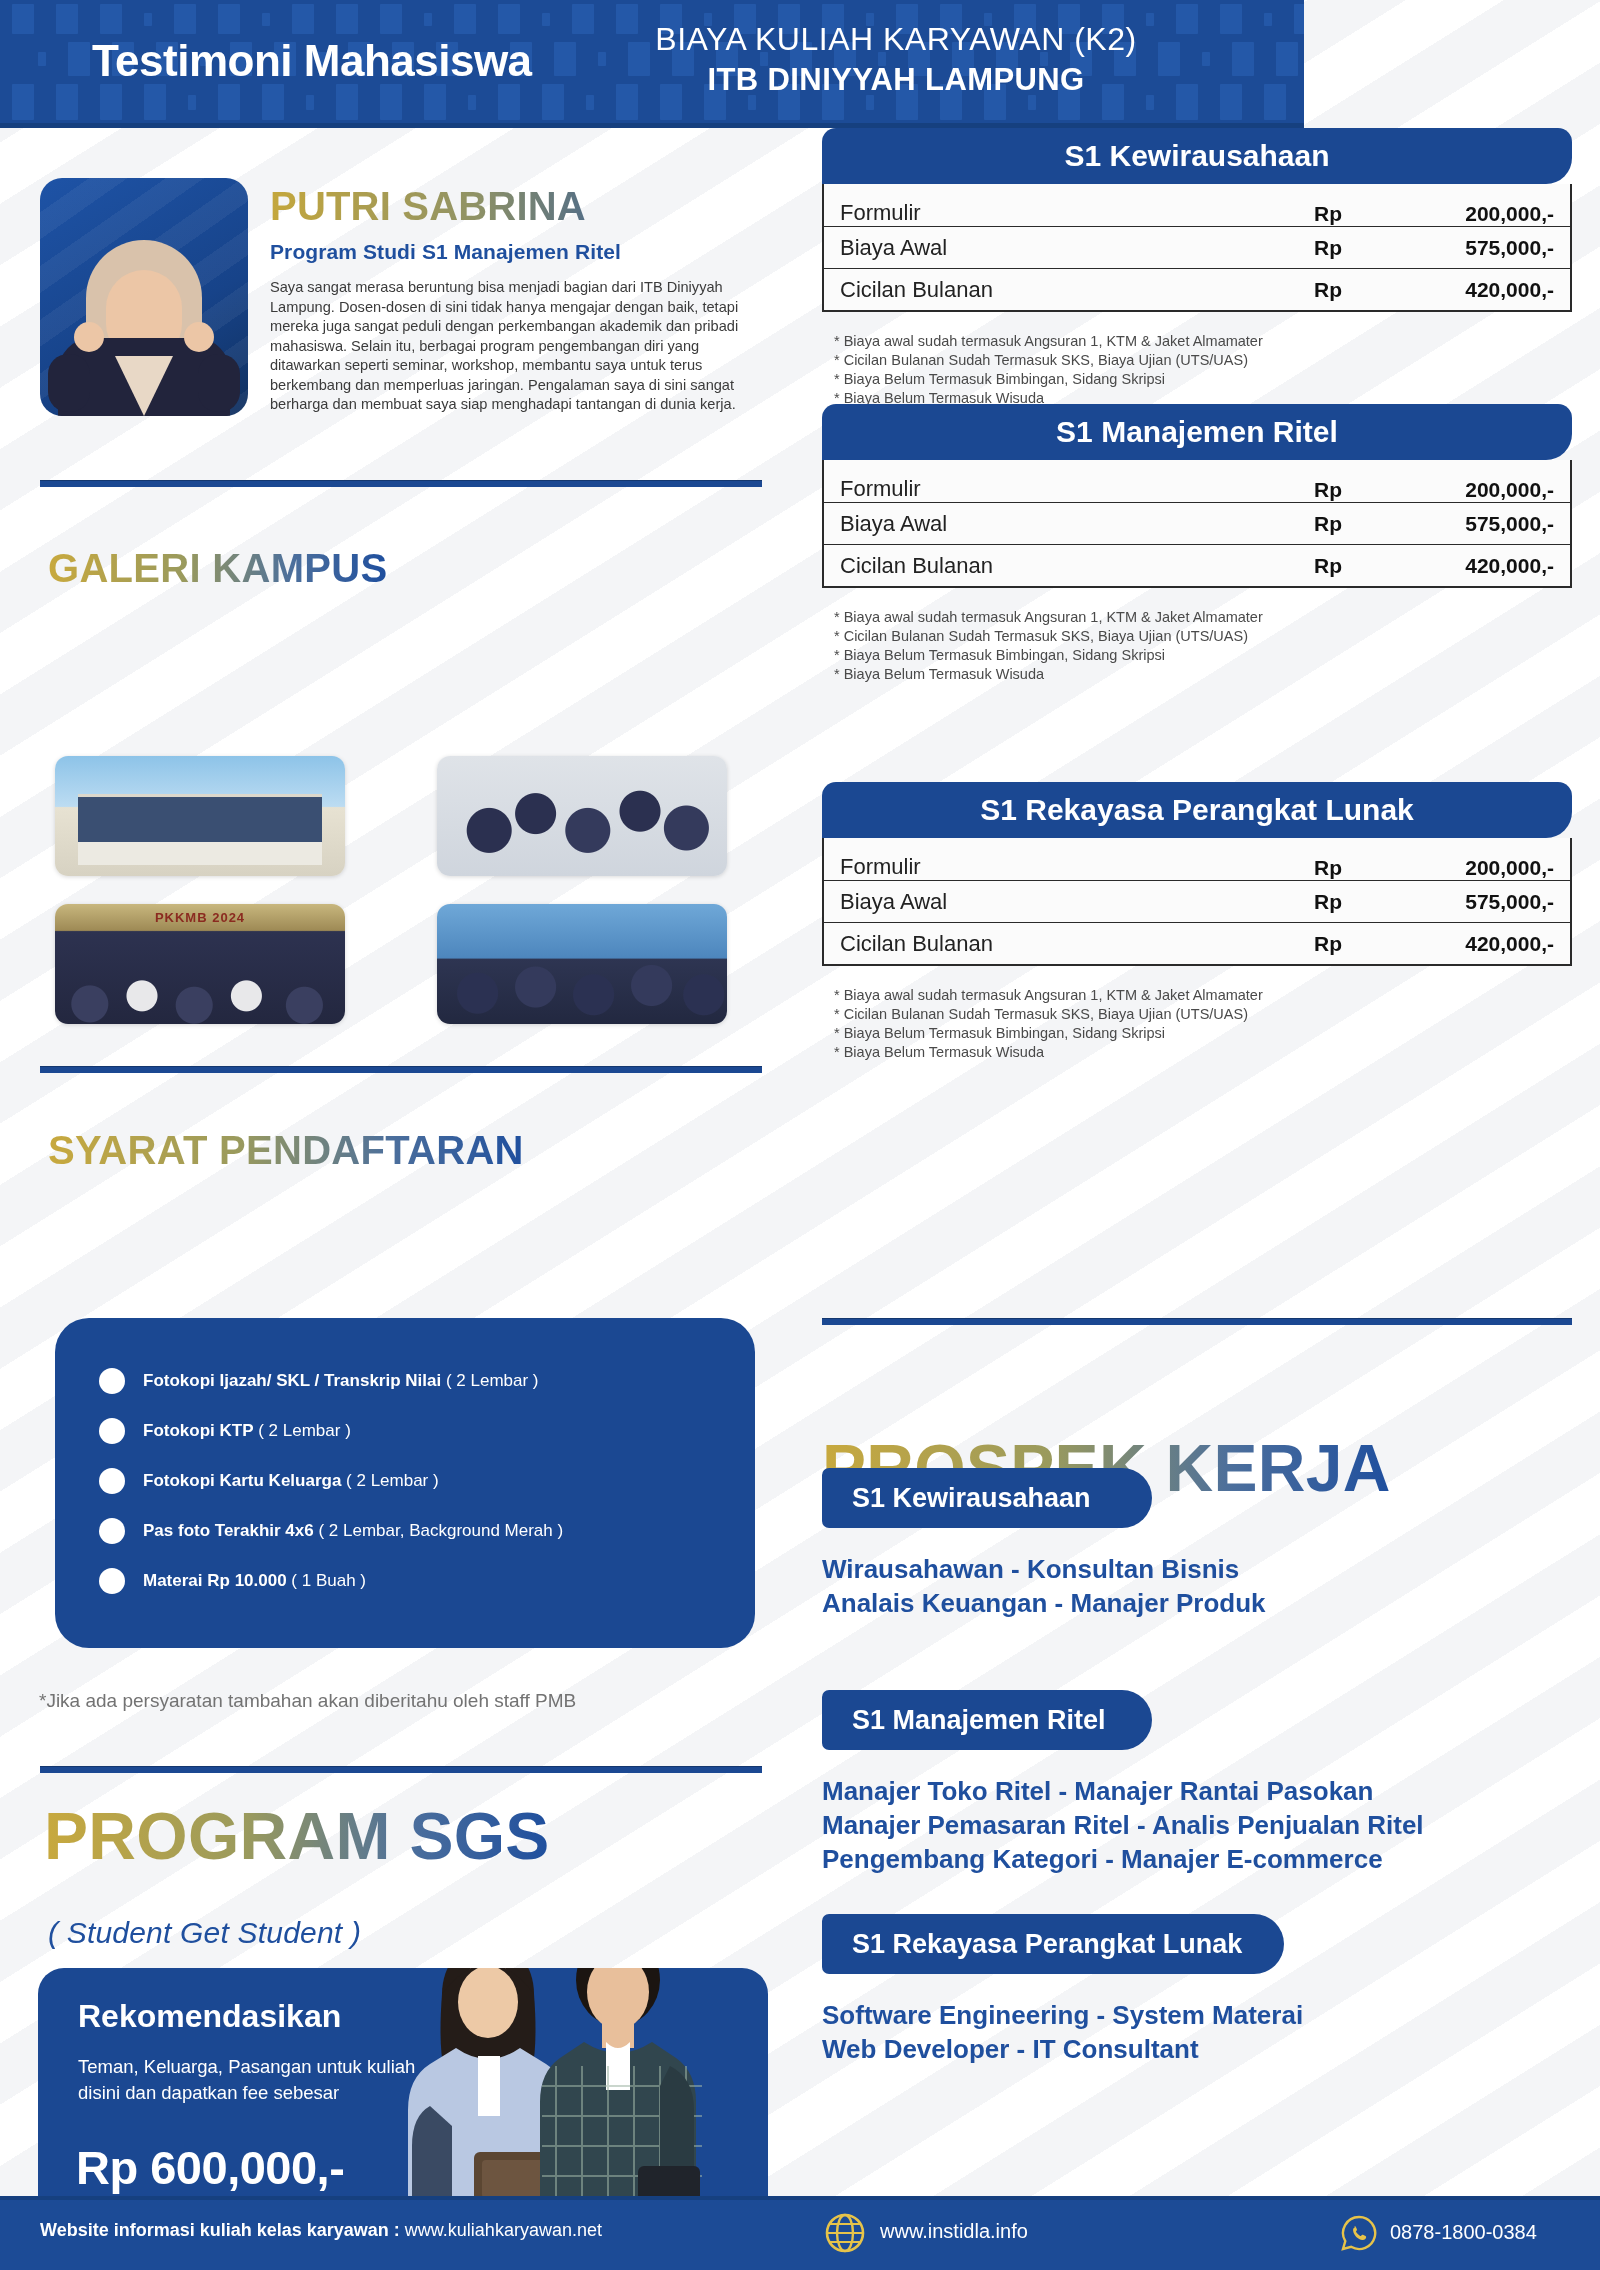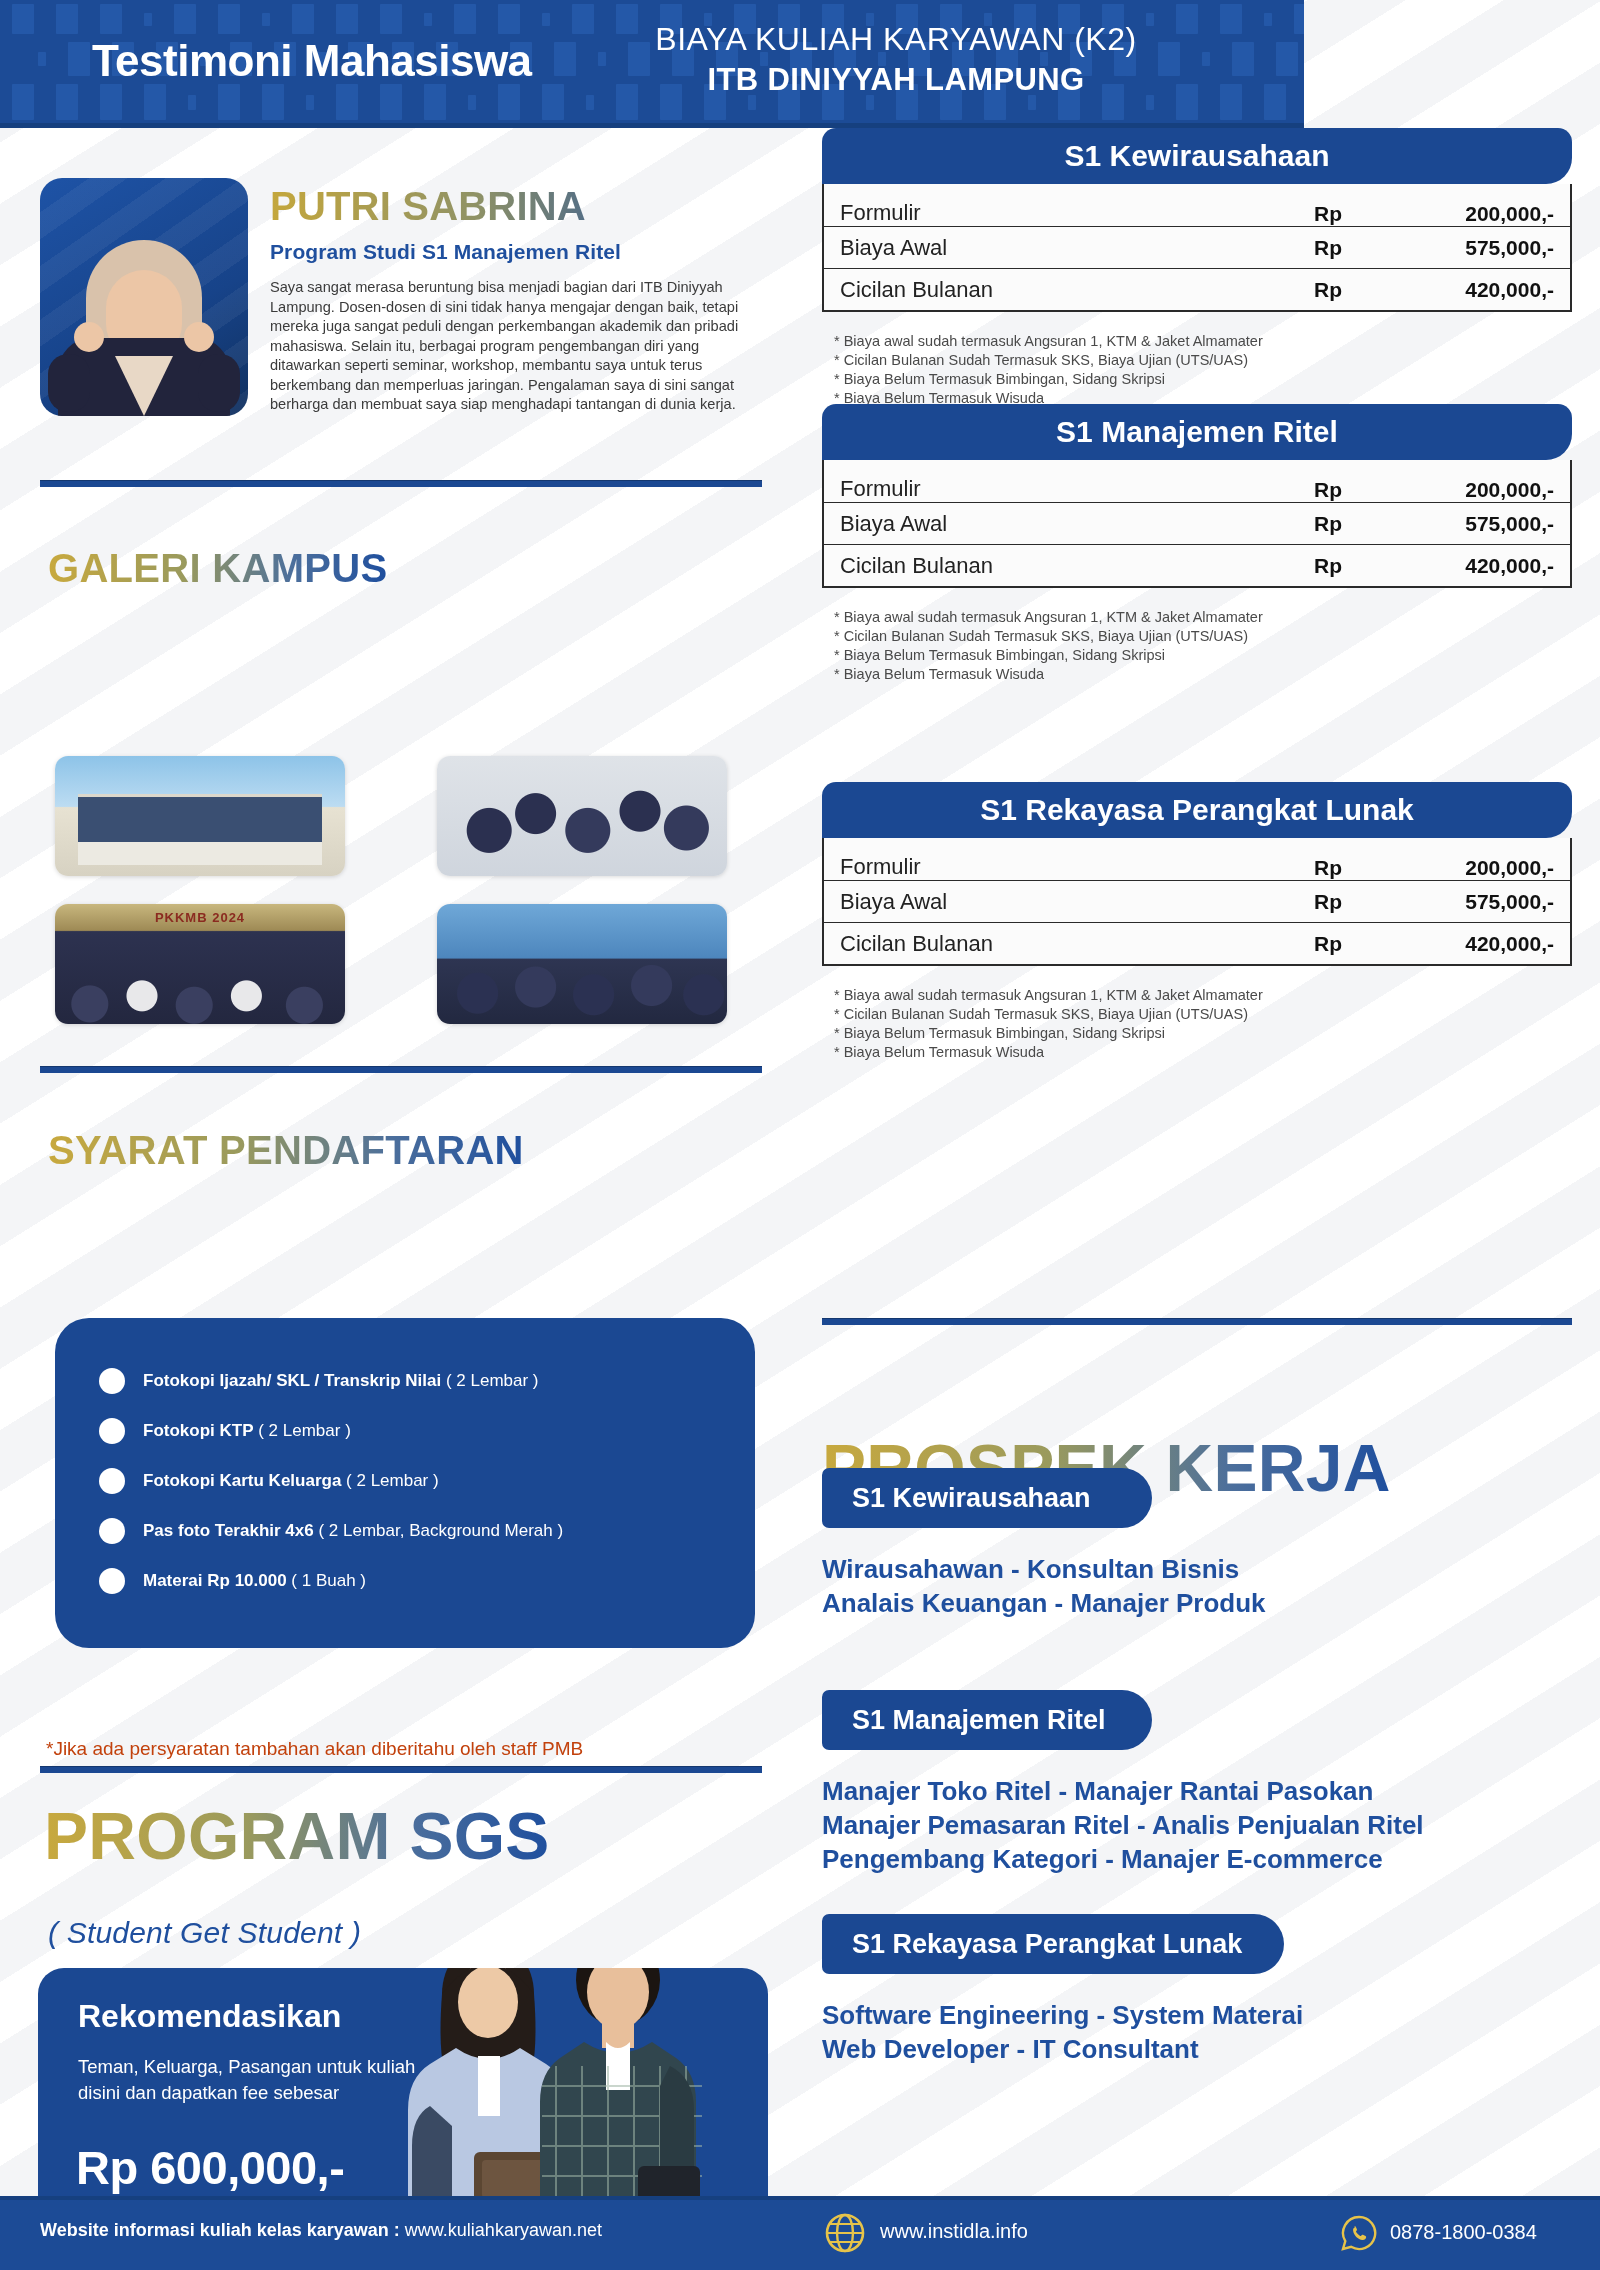--- a/index.html
+++ b/index.html
@@ -223,22 +223,22 @@
     position:absolute; left:55px; top:1190px;
     width: 700px; height: 330px;
     background: #1b4892; border-radius: 34px;
     padding: 38px 44px;
   }
   .sy-row { display:flex; align-items:center; gap:18px; height: 50px; }
   .sy-dot { width: 26px; height: 26px; border-radius: 13px; background:#ffffff; flex:none; }
   .sy-text { font-size: 17px; color:#ffffff; }
   .sy-text b { font-weight: bold; }
   .sy-note {
-    position:absolute; left:46px; top:1562px;
-    font-size: 19px; color:#c2410c;margin-top:48px;
+    position:absolute; left:39px; top:1562px;
+    font-size: 19px; color:#737373;
   }
 
   
   .sgs-sub {
     position:absolute; left:48px; top:1788px;
     font-size: 30px; font-style: italic; color:#1f4f9e; letter-spacing:0.2px;
   }
   .sgs-card {
     position:absolute; left:38px; top:1840px;
     width: 730px; height: 278px;

